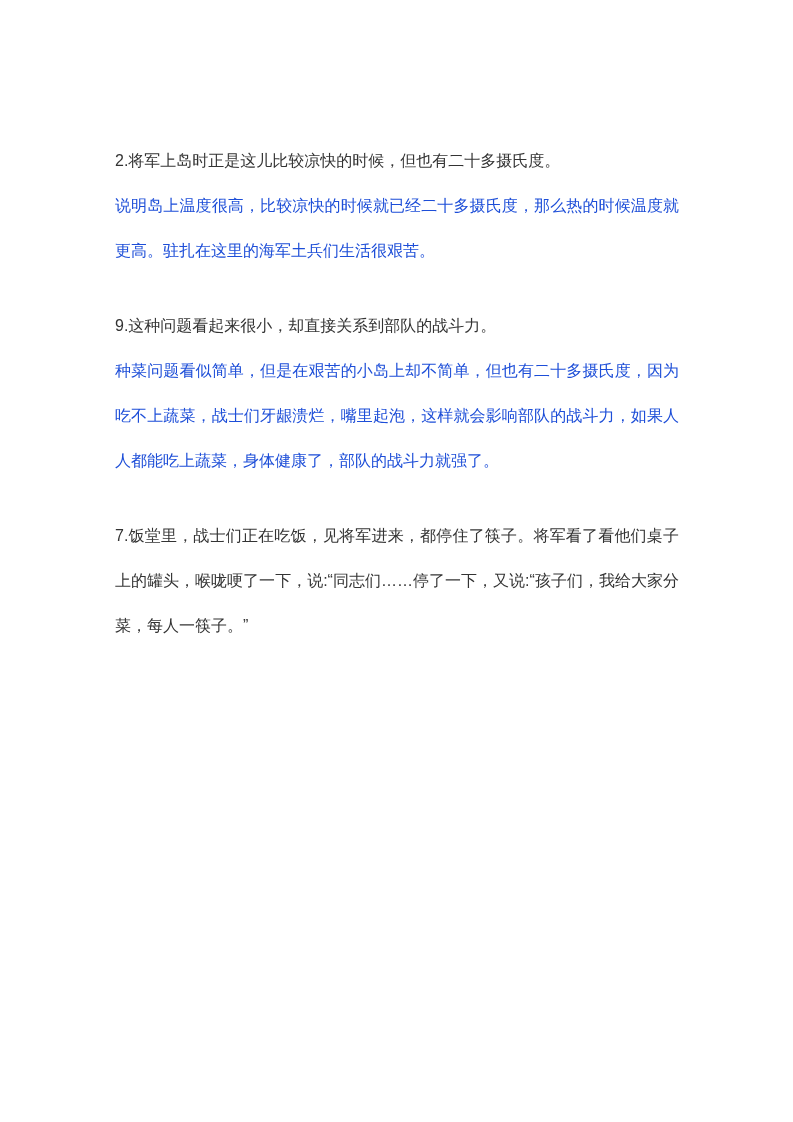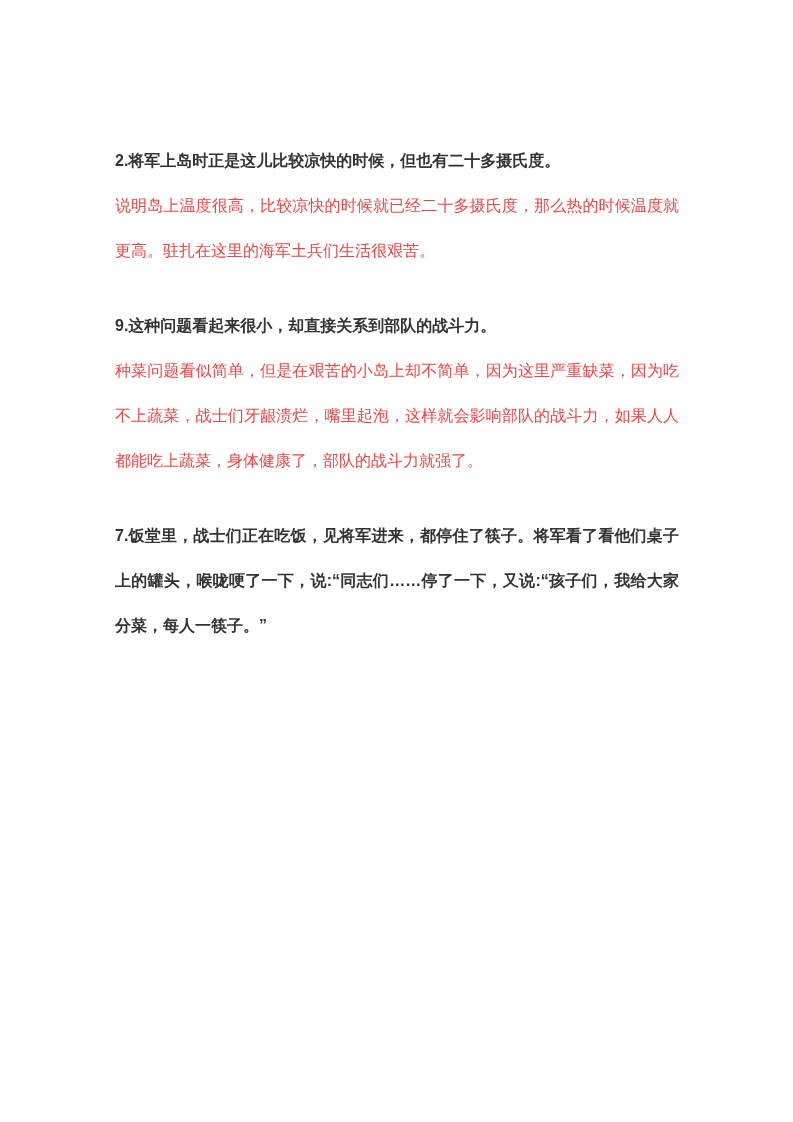--- a/index.html
+++ b/index.html
@@ -18,25 +18,25 @@
     height: 1122px;
     padding: 138px 114px 0 115px;
     overflow: hidden;
     background: #ffffff;
   }
   .page p {
     margin: 0;
     font-size: 16px;
     line-height: 45px;
     text-align: justify;
-    color: #ef4444;
+    color: #1d4ed8;
     word-break: break-all;
   }
   .page p.bold {
-    font-weight: 700;
+    font-weight: 400;
     color: #333333;
   }
   .block {
     margin-bottom: 30px;
   }
   .block:last-child {
     margin-bottom: 0;
   }
   .question-2 {
     margin-top: 35px;
@@ -47,21 +47,21 @@
 
 <div class="page">
 
   <section class="block">
     <p class="bold">2.将军上岛时正是这儿比较凉快的时候，但也有二十多摄氏度。</p>
     <p>说明岛上温度很高，比较凉快的时候就已经二十多摄氏度，那么热的时候温度就更高。驻扎在这里的海军土兵们生活很艰苦。</p>
   </section>
 
   <section class="block">
     <p class="bold">9.这种问题看起来很小，却直接关系到部队的战斗力。</p>
-    <p>种菜问题看似简单，但是在艰苦的小岛上却不简单，因为这里严重缺菜，因为吃不上蔬菜，战士们牙龈溃烂，嘴里起泡，这样就会影响部队的战斗力，如果人人都能吃上蔬菜，身体健康了，部队的战斗力就强了。</p>
+    <p>种菜问题看似简单，但是在艰苦的小岛上却不简单，但也有二十多摄氏度，因为吃不上蔬菜，战士们牙龈溃烂，嘴里起泡，这样就会影响部队的战斗力，如果人人都能吃上蔬菜，身体健康了，部队的战斗力就强了。</p>
   </section>
 
   <section class="block">
     <p class="bold">7.饭堂里，战士们正在吃饭，见将军进来，都停住了筷子。将军看了看他们桌子上的罐头，喉咙哽了一下，说:“同志们……停了一下，又说:“孩子们，我给大家分菜，每人一筷子。”</p>
   </section>
 
 
 </div>
 
 </body></html>

